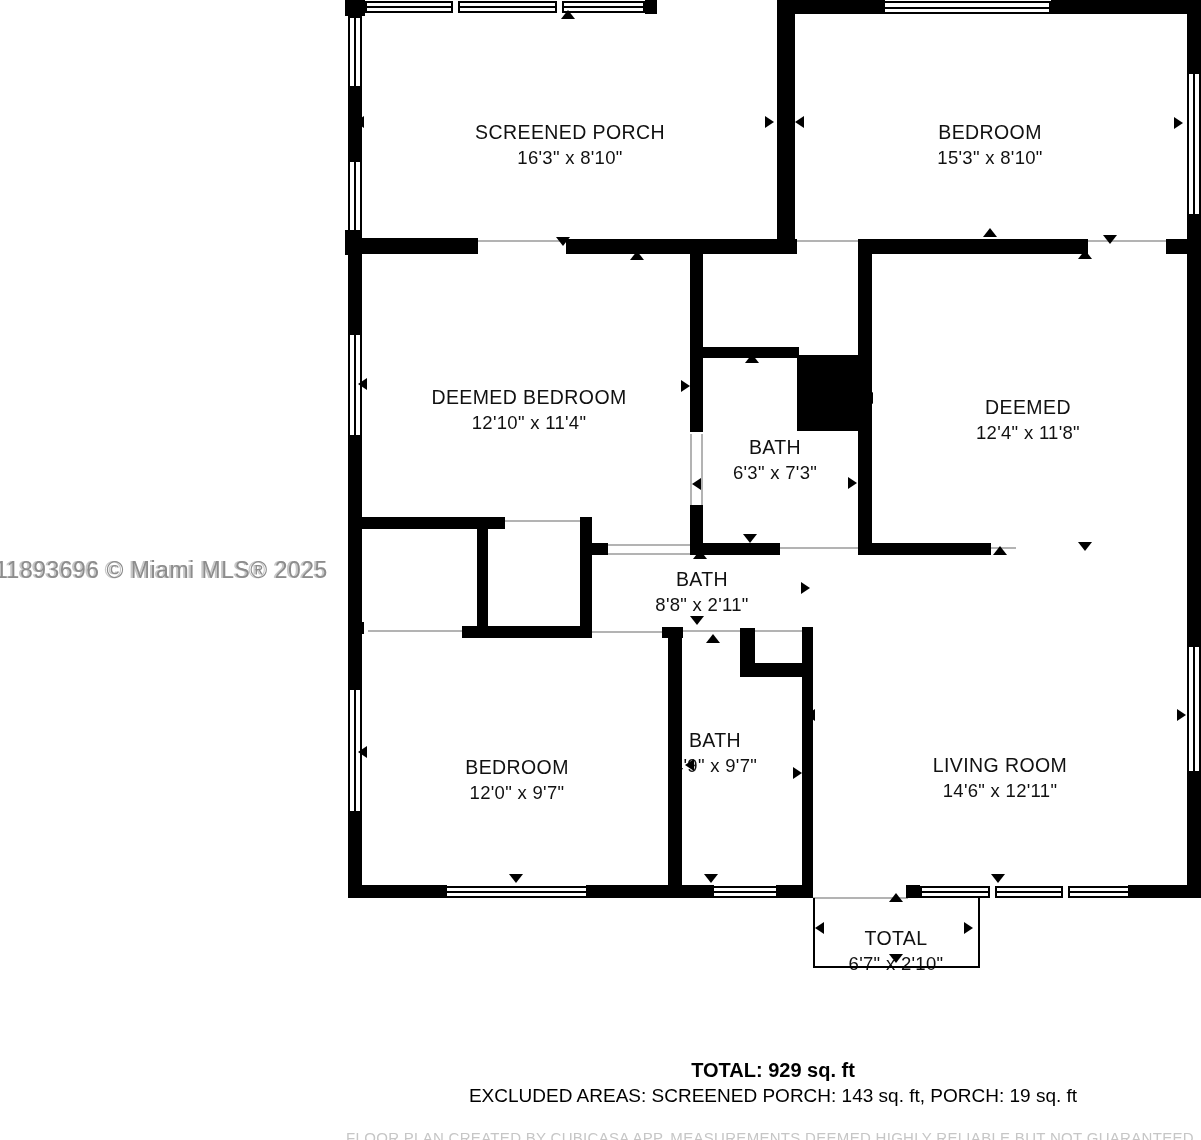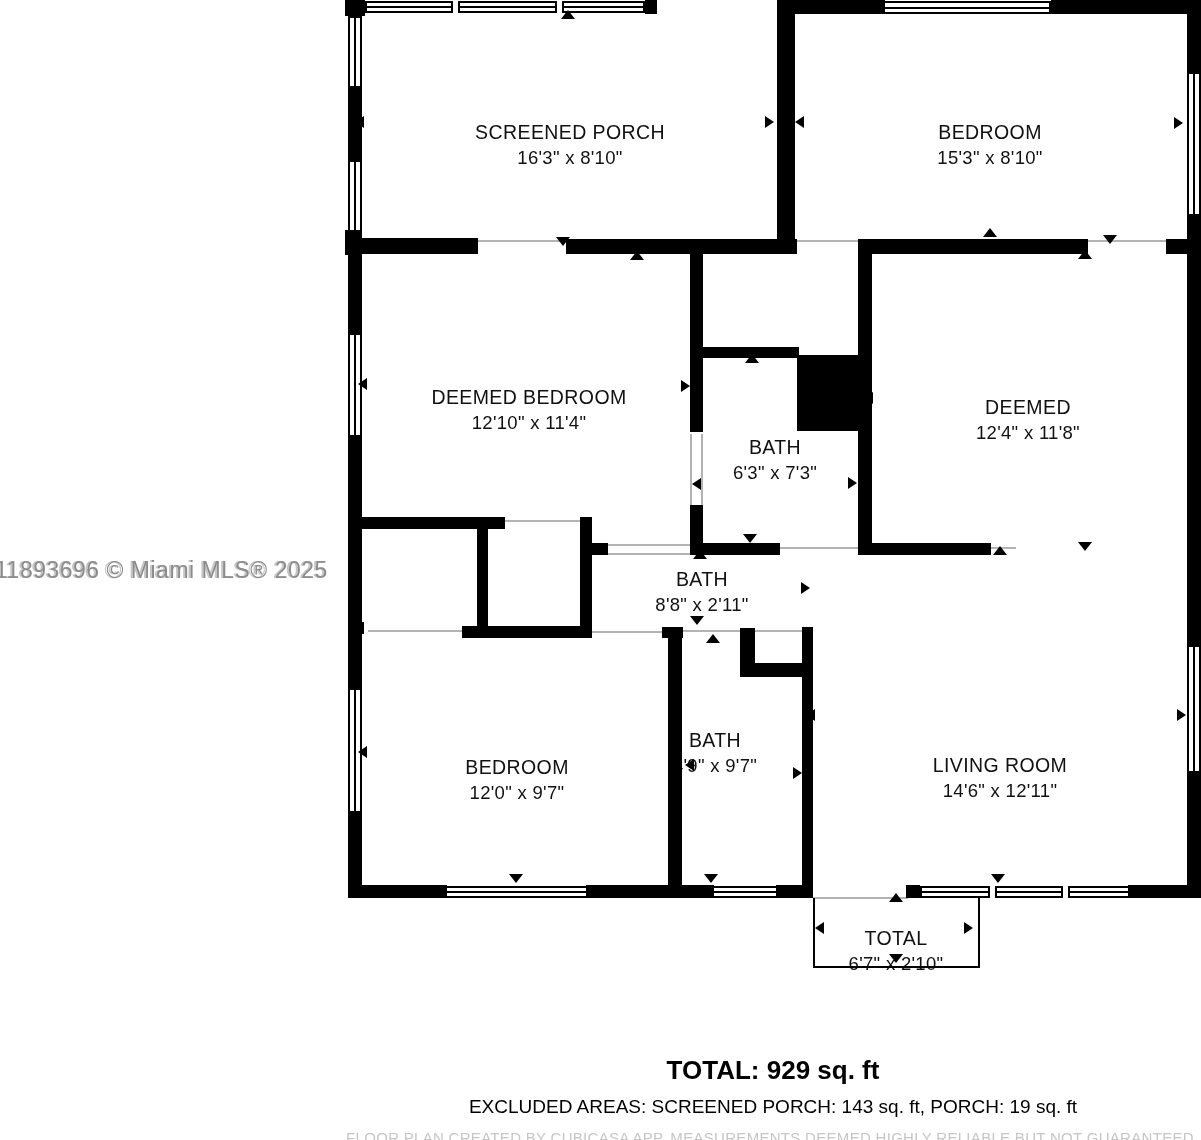--- a/index.html
+++ b/index.html
@@ -20,21 +20,21 @@
   .ar-left{border-top:6px solid transparent;border-bottom:6px solid transparent;border-right:9px solid #000;}
   .ar-right{border-top:6px solid transparent;border-bottom:6px solid transparent;border-left:9px solid #000;}
   .room{position:absolute;transform:translate(-50%,-50%);text-align:center;z-index:1;white-space:nowrap;
         color:#111;text-shadow:0 0 4px #fff,0 0 4px #fff;}
   .room-name{font-size:19.5px;line-height:26px;letter-spacing:.4px;}
   .room-dims{font-size:18.5px;line-height:26px;letter-spacing:.3px;}
   .watermark{position:absolute;left:-5px;top:557px;font-size:23px;color:#8c8c8c;z-index:6;
              letter-spacing:.5px;text-shadow:-2px 0 0 rgba(130,130,130,.45);}
   .footer{position:absolute;left:773px;top:1060px;transform:translateX(-50%);text-align:center;
           color:#000;z-index:6;white-space:nowrap;}
-  .f-total{font-size:26px;font-weight:bold;line-height:20px;margin-bottom:17px;}
+  .f-total{font-size:20px;font-weight:bold;line-height:20px;margin-bottom:6px;}
   .f-line{font-size:19px;line-height:19px;margin-top:1px;}
   .disclaimer{position:absolute;left:770px;top:1129px;transform:translateX(-50%);font-size:15px;
               color:#c6c6c6;z-index:6;white-space:nowrap;letter-spacing:.3px;}
 </style>
 </head>
 <body>
 
 <div class="stage">
   <div class="plan">
       <div class="wall" style="left: 345px; top: 0px; width: 20px; height: 16px;"></div>

